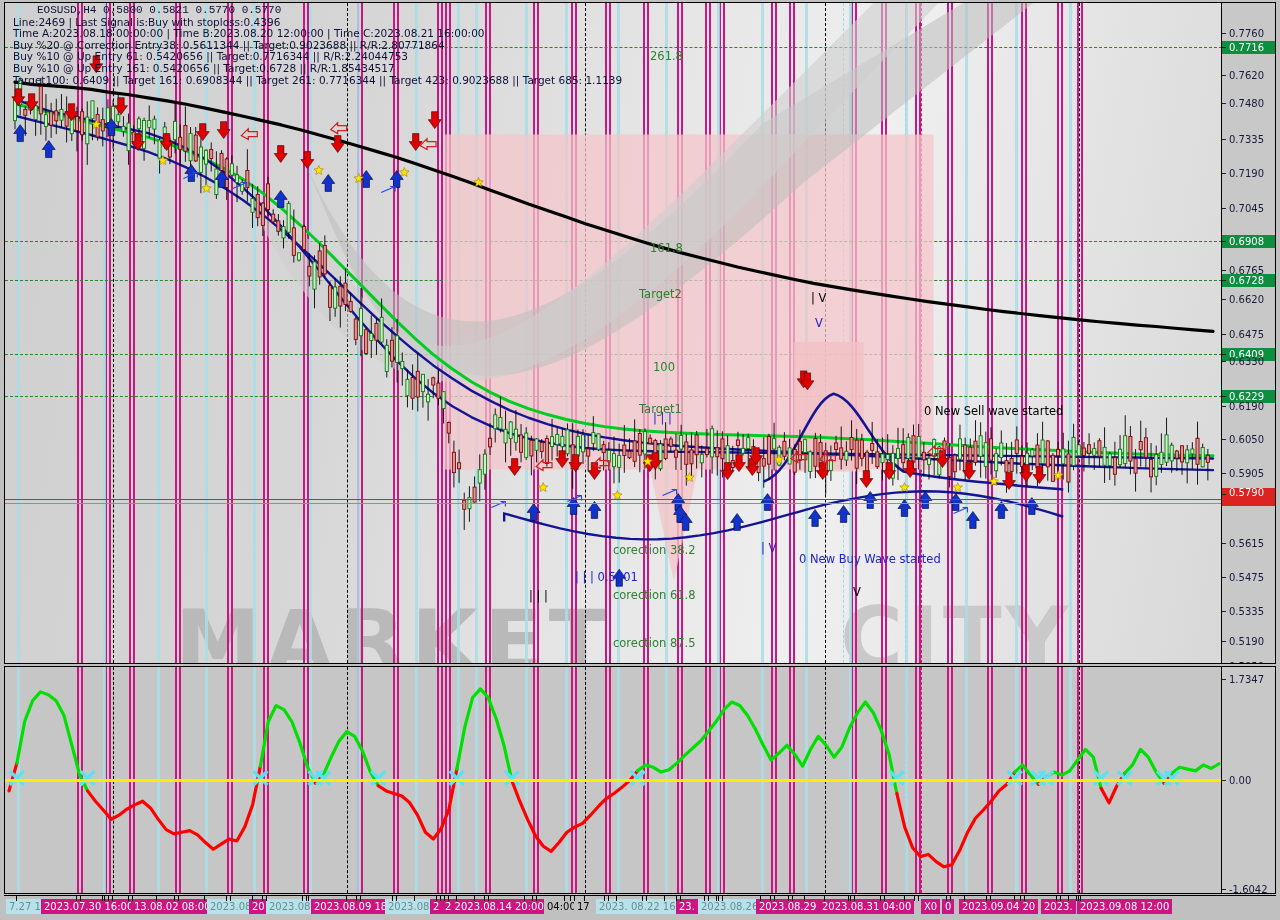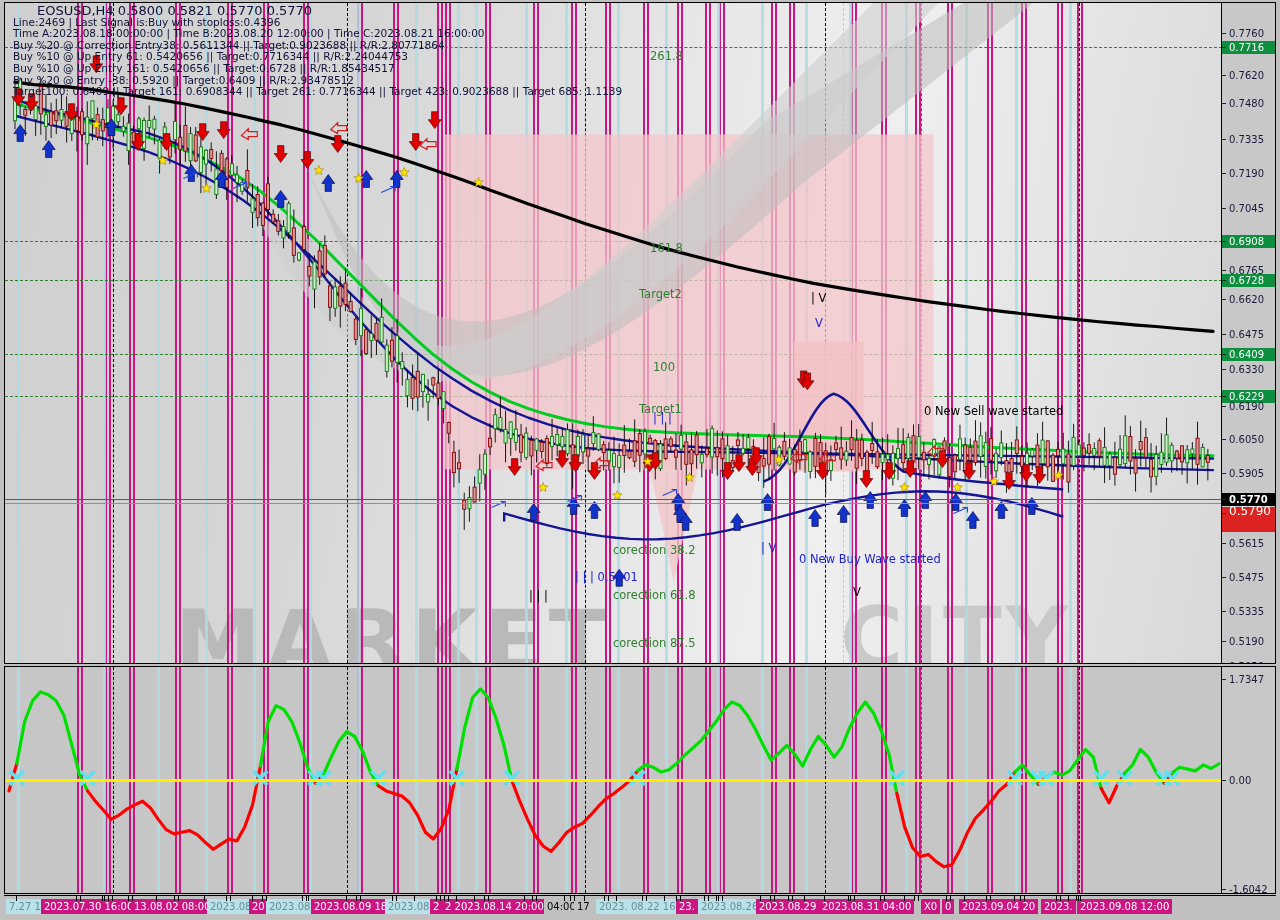--- a/index.html
+++ b/index.html
@@ -44,21 +44,21 @@
         padding-left:7px;box-sizing:border-box;white-space:nowrap;}
   .tick:before{content:"";position:absolute;left:0;top:6px;width:4px;height:1px;background:#222;}
   .tick.hl{background:#0e8f3f;color:#fff;}
   .tick.cur{background:#000;color:#fff;font-weight:bold;}
   .tick.curred{background:#d22;color:#fff;}
 
   
   #hdr{position:absolute;left:8px;top:2px;z-index:40;pointer-events:none;}
   #hdr .ln{font-size:10.5px;line-height:11.6px;color:#101038;white-space:nowrap;
            font-family:"DejaVu Sans","Liberation Sans",sans-serif;}
-  #hdr .ln.t{padding-left:24px;font-size:13px;}
+  #hdr .ln.t{padding-left:24px;font-size:11px;font-family:Liberation Mono, monospace;}
 
   #ihdr{position:absolute;left:8px;top:3px;z-index:40;pointer-events:none;}
   #ihdr .ln{font-size:10.5px;line-height:13px;color:#101038;white-space:nowrap;}
 
   
   .anno{position:absolute;font-size:11.5px;white-space:nowrap;z-index:30;}
   .anno.green{color:#2f7f2f;}
   .anno.blue{color:#2222cc;}
   .anno.black{color:#000;}
 
@@ -890,21 +890,20 @@
       <div class="hline-red" style="top:496px"></div>
       <div class="hline-gray" style="top:500px"></div>
 
       <div id="hdr">
           <div class="ln t">EOSUSD,H4  0.5800 0.5821 0.5770 0.5770</div>
           <div class="ln">Line:2469 | Last Signal is:Buy with stoploss:0.4396</div>
           <div class="ln">Time A:2023.08.18 00:00:00 | Time B:2023.08.20 12:00:00 | Time C:2023.08.21 16:00:00</div>
           <div class="ln">Buy %20 @ Correction Entry38: 0.5611344 || Target:0.9023688 || R/R:2.80771864</div>
           <div class="ln">Buy %10 @ Up Entry 61: 0.5420656 || Target:0.7716344 || R/R:2.24044753</div>
           <div class="ln">Buy %10 @ Up Entry 161: 0.5420656 || Target:0.6728 || R/R:1.85434517</div>
-          <div class="ln">Buy %20 @ Entry -38: 0.5920 || Target:0.6409 || R/R:2.93478512</div>
           <div class="ln">Target100: 0.6409 || Target 161: 0.6908344 || Target 261: 0.7716344 || Target 423: 0.9023688 || Target 685: 1.1139</div>
         </div>
 
       <div id="p-annos">
           <div class="anno green" style="left:645px;top:46px">261.8</div>
           <div class="anno green" style="left:645px;top:238px">161.8</div>
           <div class="anno green" style="left:634px;top:284px">Target2</div>
           <div class="anno green" style="left:648px;top:357px">100</div>
           <div class="anno green" style="left:634px;top:399px">Target1</div>
           <div class="anno green" style="left:608px;top:540px">corection 38.2</div>
@@ -929,32 +928,32 @@
         <div class="tick" style="top:94px">0.7480</div>
         <div class="tick" style="top:130px">0.7335</div>
         <div class="tick" style="top:164px">0.7190</div>
         <div class="tick" style="top:199px">0.7045</div>
         <div class="tick hl" style="top:232px">0.6908</div>
         <div class="tick" style="top:261px">0.6765</div>
         <div class="tick hl" style="top:271px">0.6728</div>
         <div class="tick" style="top:290px">0.6620</div>
         <div class="tick" style="top:325px">0.6475</div>
         <div class="tick hl" style="top:345px">0.6409</div>
-        <div class="tick" style="top:360px">0.6330</div>
+        <div class="tick" style="top:352px">0.6330</div>
         <div class="tick hl" style="top:387px">0.6229</div>
         <div class="tick" style="top:397px">0.6190</div>
         <div class="tick" style="top:430px">0.6050</div>
         <div class="tick" style="top:464px">0.5905</div>
         <div class="tick cur" style="top:490px">0.5770</div>
         <div class="tick" style="top:534px">0.5615</div>
         <div class="tick" style="top:568px">0.5475</div>
         <div class="tick" style="top:602px">0.5335</div>
         <div class="tick" style="top:632px">0.5190</div>
         <div class="tick" style="top:657px">0.5050</div>
-        <div class="tick curred" style="top:504px;height:25px;line-height:9px;font-size:12px;">0.5790</div>
+        <div class="tick curred" style="top:485px;height:18px;line-height:9px;font-size:10px;">0.5790</div>
       </div>
   </div>
 
   <div id="ind-panel" class="panel">
     <div class="plot" id="ind-plot">
       <div id="ind-bg"></div>
       <div id="i-vlines">
           <div class="vline v-mag" style="left:72px"></div>
           <div class="vline v-mag" style="left:76px"></div>
           <div class="vline v-mag" style="left:100px"></div>

